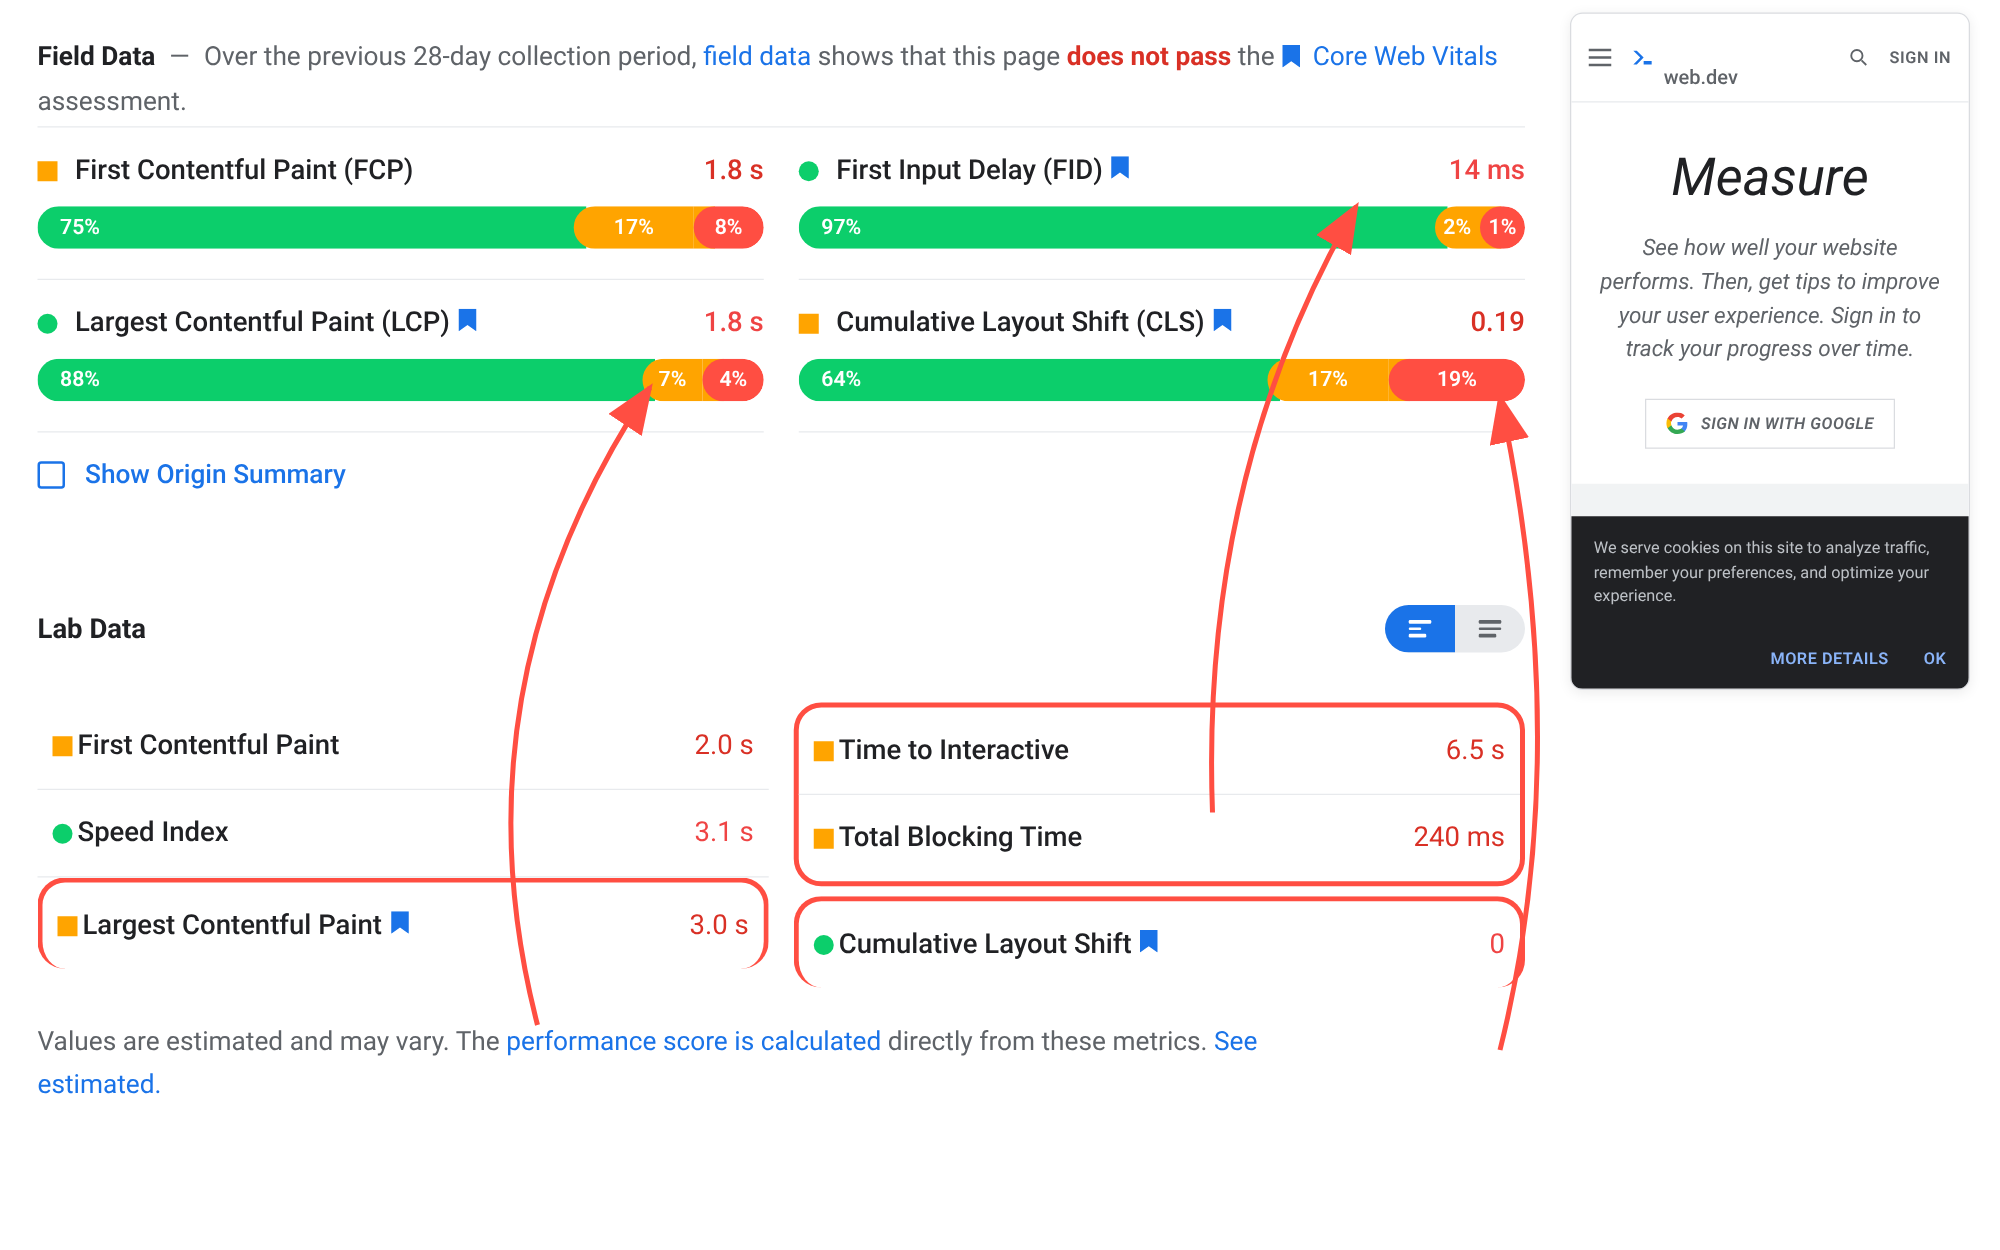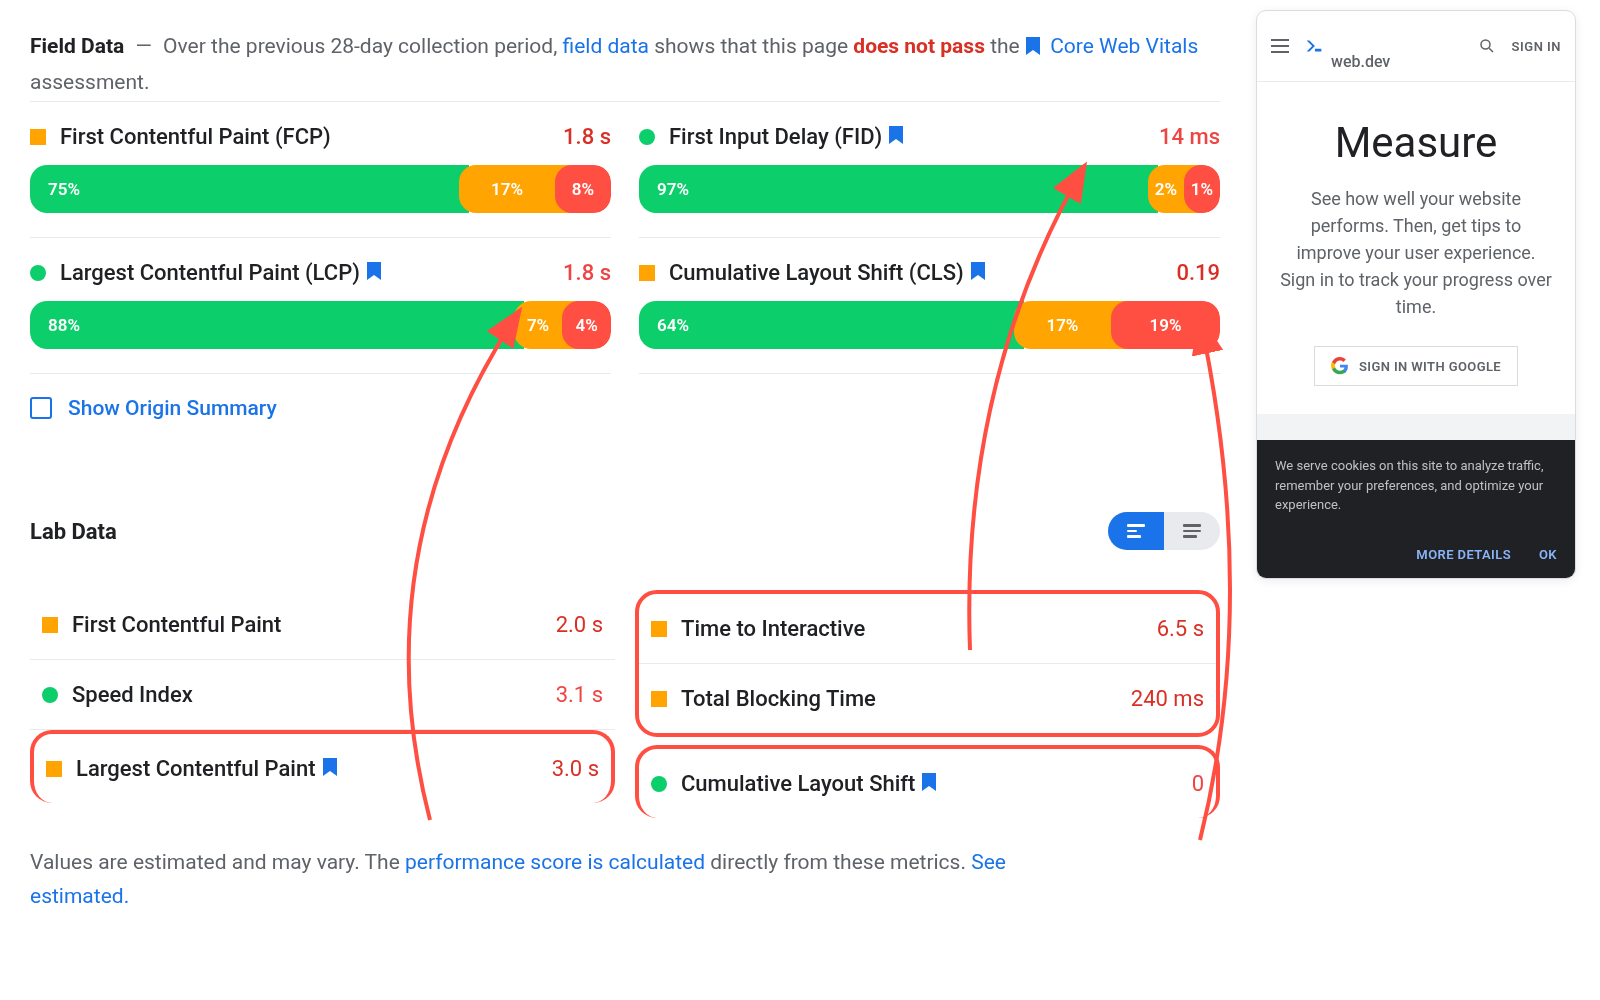--- a/index.html
+++ b/index.html
@@ -27,21 +27,21 @@
 .metric-block { padding: 22px 0 24px; border-bottom: 1px solid #e8eaed; }
 .metric-head { display: flex; align-items: center; justify-content: space-between; margin-bottom: 16px; }
 .metric-name-wrap { display: flex; align-items: center; gap: 14px; }
 .shape { width: 16px; height: 16px; }
 .shape.square { background: #ffa400; }
 .shape.circle { border-radius: 50%; background: #0cce6b; }
 .metric-name { font-size: 22px; font-weight: 500; color: #202124; }
 .metric-value { font-size: 22px; font-weight: 500; }
 .val-green { color: #ef4444; }
 .val-red { color: #d93025; }
-.dist-bar { display: flex; height: 48px; border-radius: 17px; overflow: hidden; font-size: 17px; font-weight: 600; color: #fff; text-align: center; }
+.dist-bar { display: flex; height: 34px; border-radius: 17px; overflow: hidden; font-size: 17px; font-weight: 600; color: #fff; text-align: center; }
 .dist-seg { display: flex; align-items: center; }
 .dist-seg.good { background: #0cce6b; padding-left: 18px; }
 .dist-seg.mid { background: #ffa400; justify-content: center; border-radius: 17px 0 0 17px; margin-left: -10px; position: relative; }
 .dist-seg.mid::after { content: ""; position: absolute; right: -17px; top: 0; bottom: 0; width: 17px; background: #ffa400; }
 .dist-seg.bad { background: #ff4e42; justify-content: center; border-radius: 17px; position: relative; z-index: 2; }
 .origin-row { padding: 22px 0; display: flex; align-items: center; gap: 16px; }
 .checkbox-empty { width: 22px; height: 22px; border: 2.5px solid #1a73e8; border-radius: 3px; }
 .origin-label { color: #1a73e8; font-size: 21px; font-weight: 500; }
 .lab-section { margin-top: 70px; }
 .lab-header { display: flex; justify-content: space-between; align-items: center; margin-bottom: 40px; }
@@ -49,21 +49,21 @@
 .view-toggle { display: flex; background: #e8eaed; border-radius: 22px; overflow: hidden; }
 .toggle-btn { width: 56px; height: 38px; display: flex; align-items: center; justify-content: center; }
 .toggle-btn.active { background: #1a73e8; }
 .toggle-lines { display: flex; flex-direction: column; gap: 3px; }
 .toggle-lines span { display: block; height: 2.5px; background: #fff; border-radius: 1px; }
 .toggle-btn:not(.active) .toggle-lines span { background: #5f6368; }
 .lab-grid { display: flex; gap: 20px; }
 .lab-col { flex: 1; }
 .lab-row { display: flex; justify-content: space-between; align-items: center; padding: 22px 12px; border-bottom: 1px solid #e8eaed; }
 .lab-row.no-border { border-bottom: none; text-align: right; }
-.lab-name-wrap { display: flex; align-items: center; gap: 14px; }
+.lab-name-wrap { display: flex; align-items: center; gap: 4px; }
 .lab-name { font-size: 22px; font-weight: 500; }
 .lab-value { font-size: 22px; font-weight: 400; }
 .highlight-box { border: 4px solid #ff4e42; border-radius: 22px; }
 .footer-note { font-size: 21px; color: #5f6368; line-height: 1.6; margin-top: 28px; width: 1080px; }
 
 .preview-panel {
   position: absolute;
   top: 10px;
   right: 24px;
   width: 320px;
@@ -76,21 +76,21 @@
 .preview-top { display: flex; align-items: center; justify-content: space-between; padding: 10px 14px; border-bottom: 1px solid #e8eaed; }
 .preview-top-left { display: flex; align-items: center; gap: 14px; }
 .hamburger { display: flex; flex-direction: column; gap: 4px; }
 .hamburger span { width: 18px; height: 2px; background: #5f6368; }
 .webdev-logo { display: flex; align-items: center; gap: 6px; }
 .logo-arrow { width: 22px; height: 22px; }
 .webdev-text { font-size: 16px; color: #5f6368; font-weight: 500; margin-top: 31px; }
 .preview-top-right { display: flex; align-items: center; gap: 16px; }
 .search-icon-svg { width: 18px; height: 18px; }
 .signin-text { font-size: 13px; font-weight: 600; color: #5f6368; letter-spacing: 0.5px; }
-.preview-body { padding: 36px 20px 28px; text-align: center; }
+.preview-body { padding: 36px 20px 28px; text-align: center; font-style: italic; }
 .measure-title { font-size: 42px; font-weight: 400; color: #202124; margin-bottom: 18px; }
 .measure-desc { font-size: 18px; color: #5f6368; line-height: 1.5; margin-bottom: 26px; }
 .google-signin-btn { display: inline-flex; align-items: center; gap: 10px; border: 1px solid #dadce0; padding: 10px 16px; font-size: 13px; font-weight: 600; color: #5f6368; letter-spacing: 0.4px; }
 .g-icon { width: 18px; height: 18px; }
 .preview-spacer { height: 26px; background: #f1f3f4; }
 .cookie-banner { background: #202124; color: #bdc1c6; padding: 16px 18px 14px; font-size: 13px; line-height: 1.5; }
 .cookie-actions { display: flex; justify-content: flex-end; gap: 28px; margin-top: 30px; }
 .cookie-link { color: #8ab4f8; font-size: 13px; font-weight: 600; letter-spacing: 0.4px; }
 
 .annotation-svg { position: absolute; top: 0; left: 0; pointer-events: none; }

